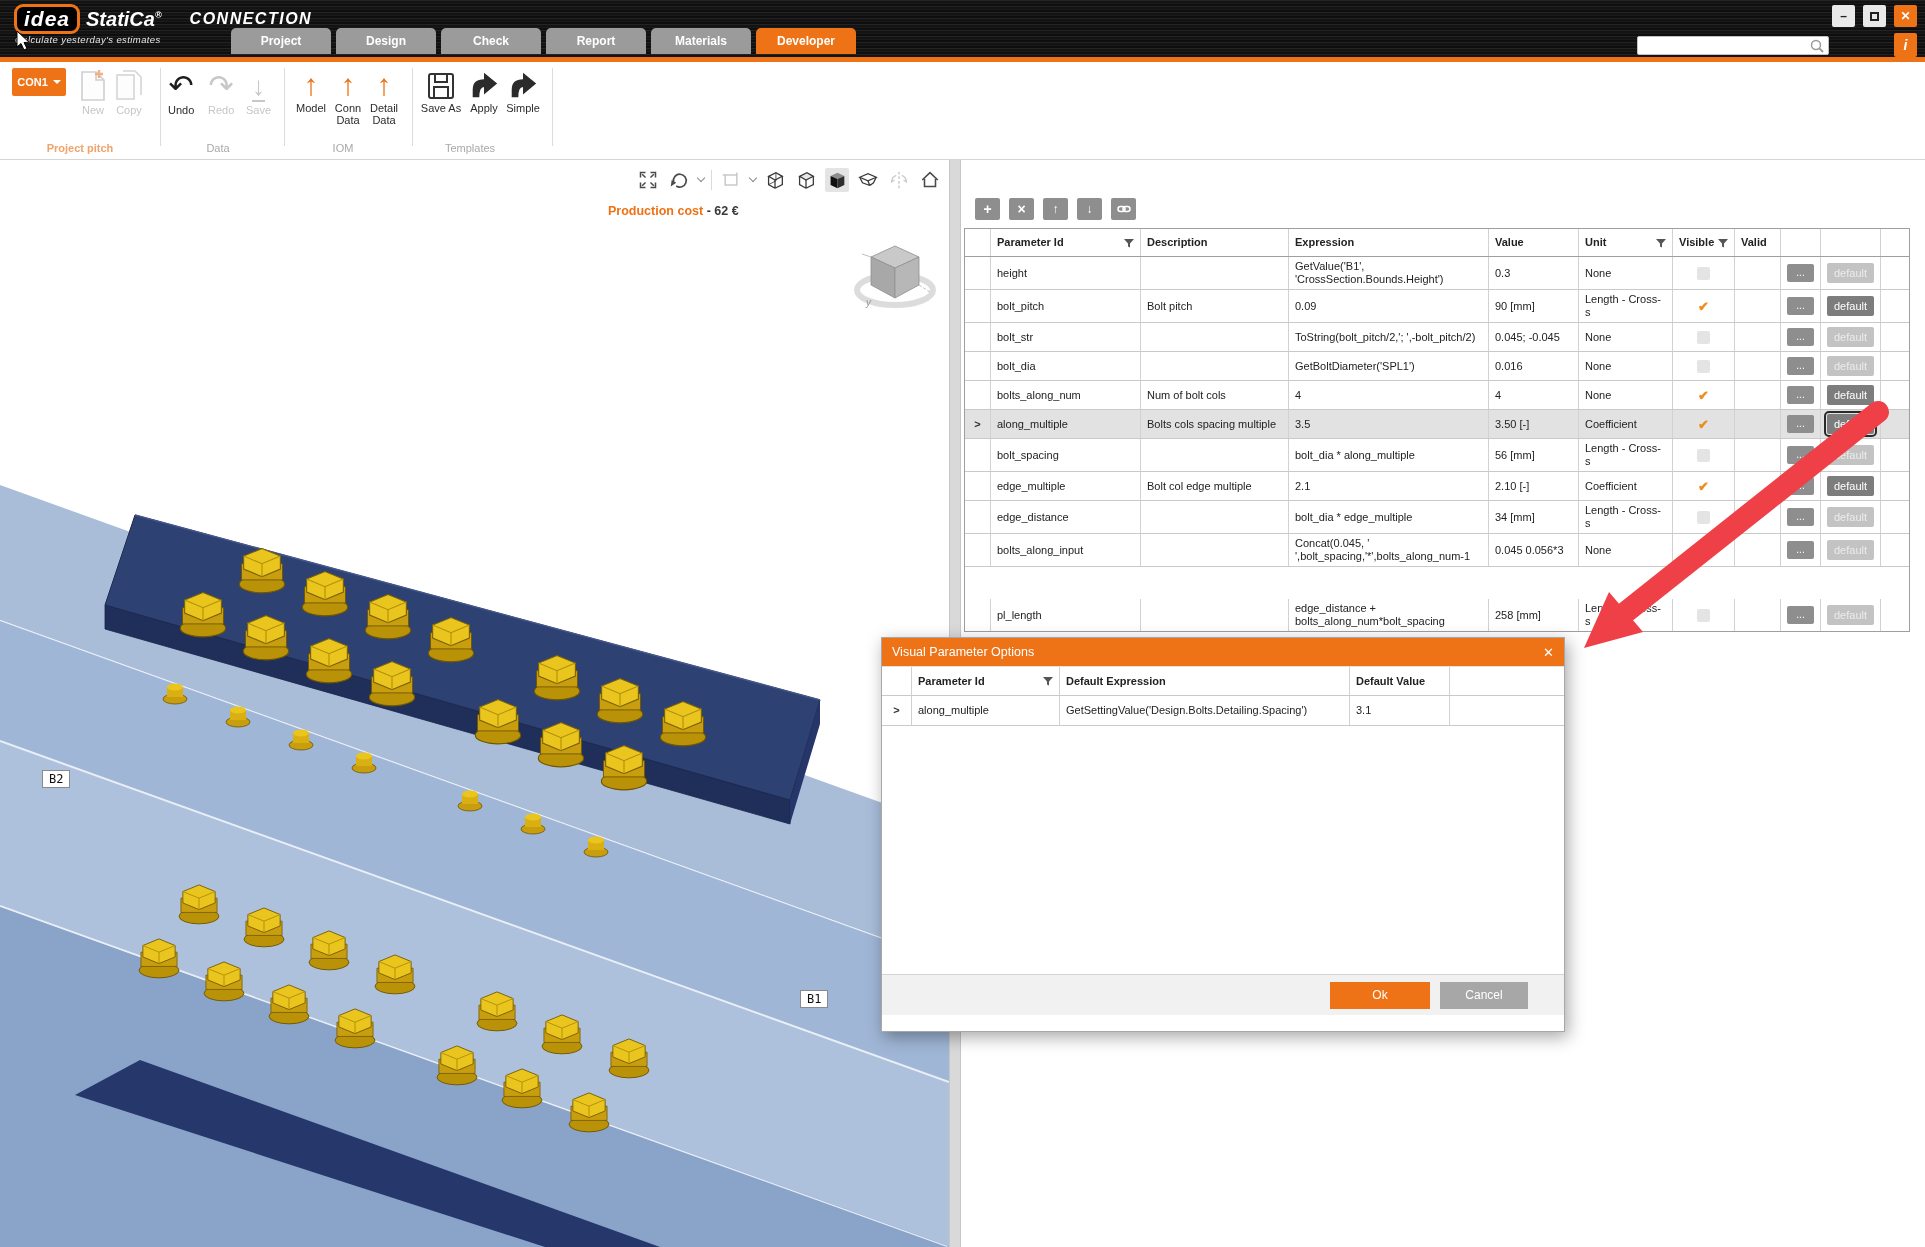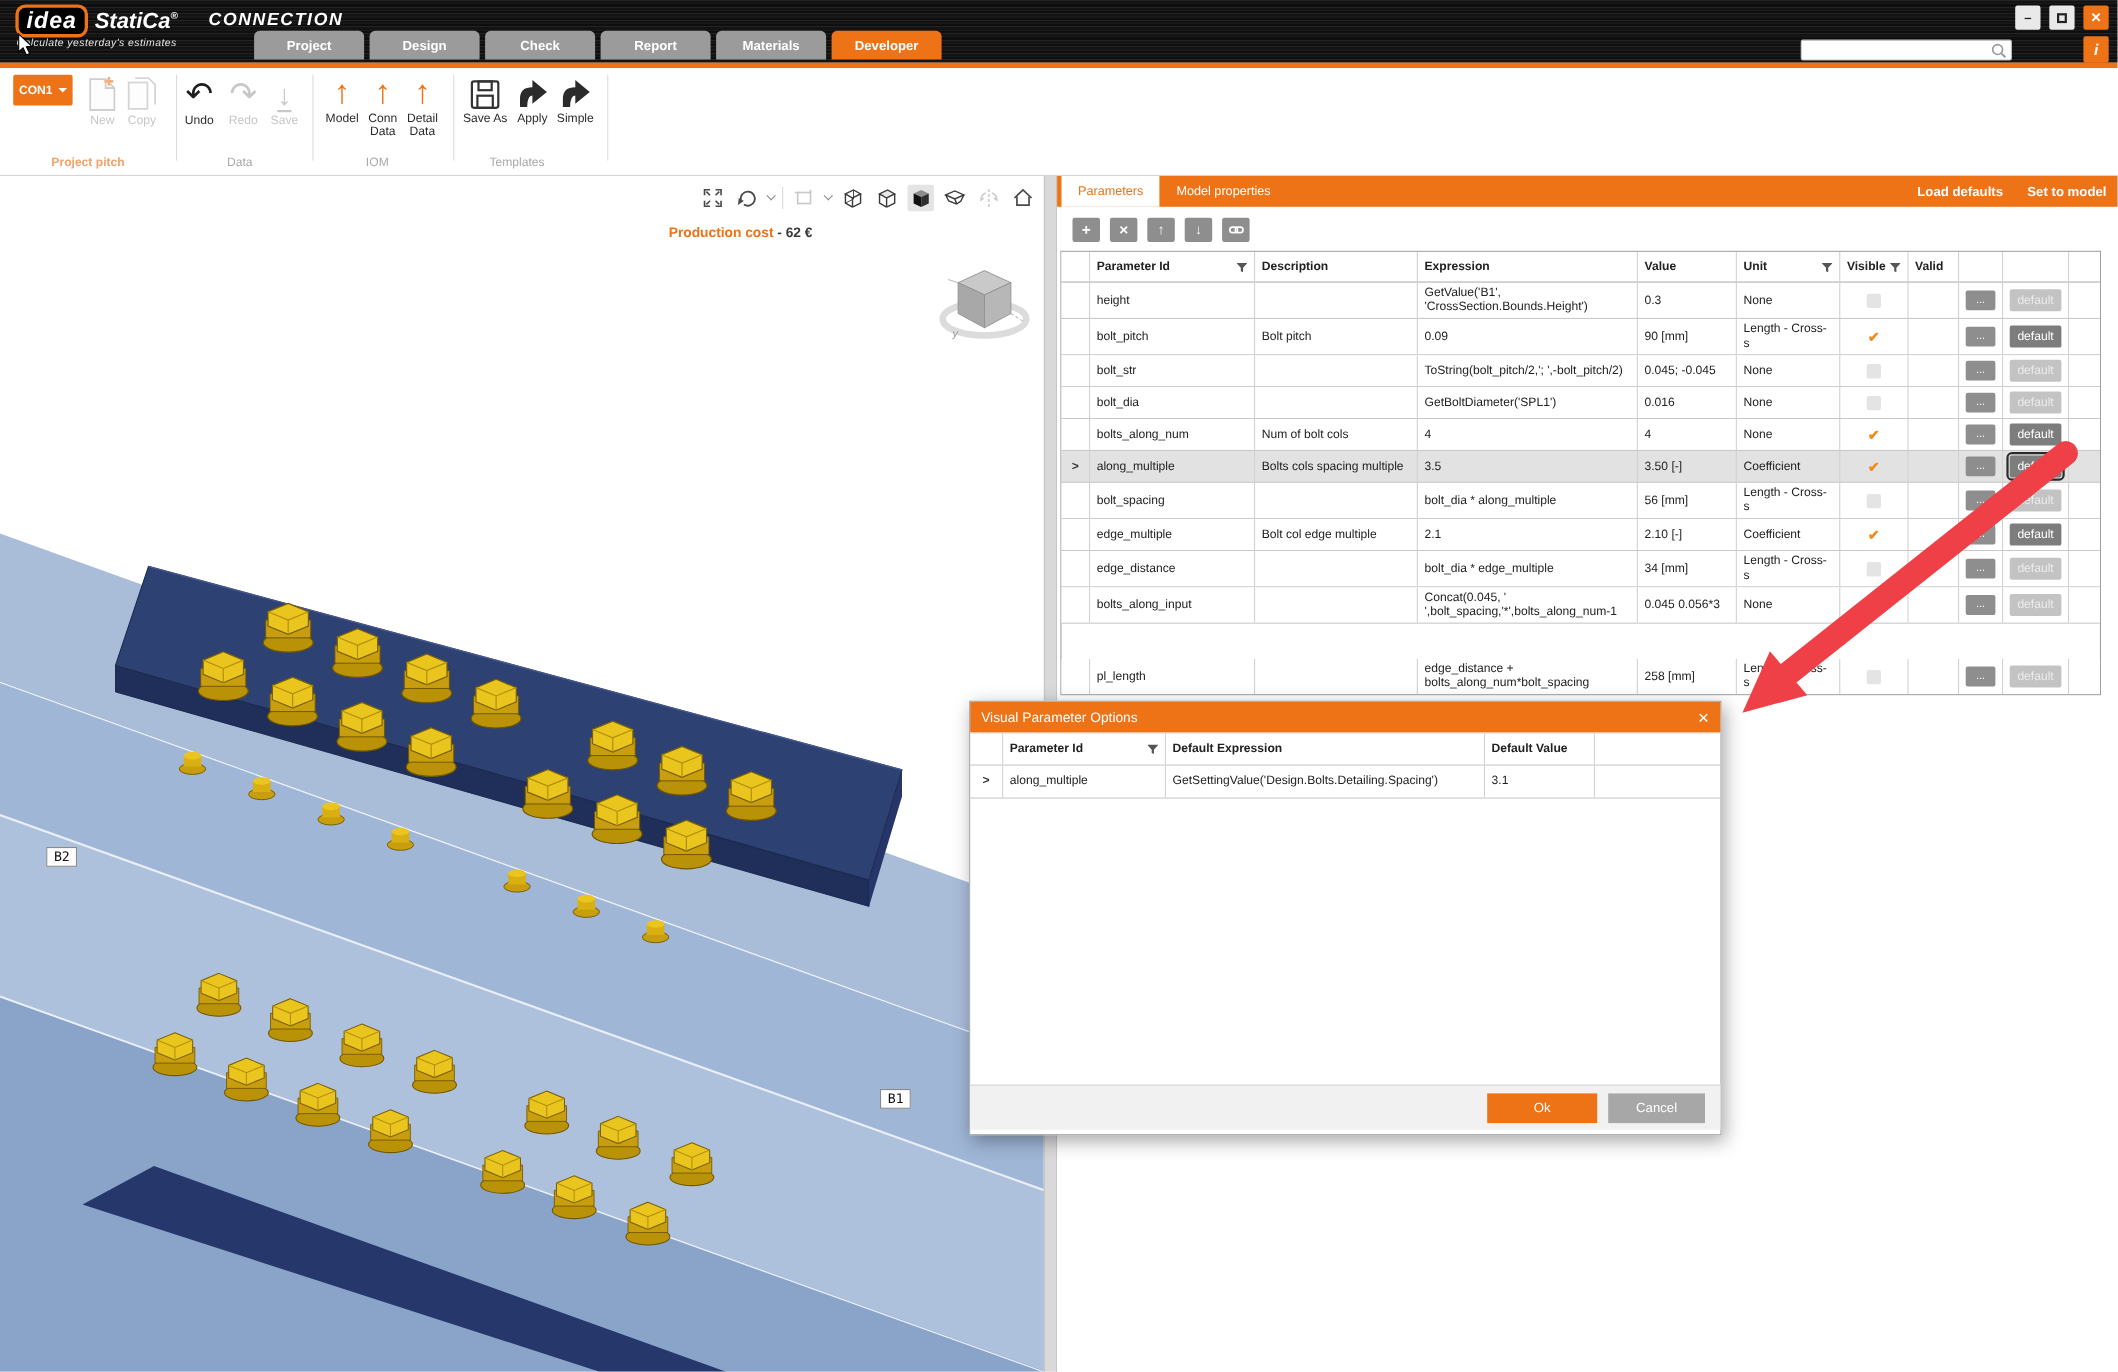--- a/index.html
+++ b/index.html
@@ -92,21 +92,21 @@
   .def-btn.on { background:#7d7d7d; color:#fff; }
   .def-btn.off { background:#c3c3c3; color:#ececec; }
   .def-btn.focus { outline:2px solid #2a2a2a; outline-offset:1px; }
 
   
   #dialog { position:absolute; left:881px; top:637px; width:684px; height:395px; background:#fff; border:1px solid #a8a8a8; box-shadow:3px 5px 16px rgba(0,0,0,.35); z-index:50; }
   #dlg-title { height:28px; background:#ee7216; color:#fff; font-size:12.5px; display:flex; align-items:center; padding:0 10px; }
   #dlg-title .x { margin-left:auto; font-size:13px; color:#fff; }
   .dgrid { display:grid; grid-template-columns:30px 148px 290px 100px 1fr; border-bottom:1px solid #c9c9c9; min-height:30px; font-size:11px; color:#222; }
   .dgrid.dhead { font-weight:bold; border-top:1px solid #e2e2e2; }
-  #dlg-footer { position:absolute; left:0; bottom:4px; width:100%; height:41px; background:#f1f1f1; border-top:1px solid #d4d4d4; display:flex; align-items:center; justify-content:flex-end; gap:10px; padding:0 14px; }
+  #dlg-footer { position:absolute; left:0; bottom:16px; width:100%; height:41px; background:#f1f1f1; border-top:1px solid #d4d4d4; display:flex; align-items:center; justify-content:flex-end; gap:10px; padding:0 36px; }
   .dlg-btn { width:100px; height:27px; display:flex; align-items:center; justify-content:center; font-size:12px; color:#fff; }
   .dlg-btn.ok { background:#ee7216; }
   .dlg-btn.cancel { background:#a7a7a7; width:88px; }
 
   #red-arrow { position:absolute; left:0; top:0; z-index:60; pointer-events:none; }
   svg text { font-family:"Liberation Sans",sans-serif; }
 </style>
 </head>
 <body>
 
@@ -401,27 +401,20 @@
     <text x="16" y="74" font-size="10" fill="#9a9a9a" font-style="italic">y</text>
   </svg>
 
   <div class="beam-label" style="left:42px; top:610px;">B2</div>
   <div class="beam-label" style="left:800px; top:830px;">B1</div>
 </div>
 
 <div id="splitter"></div>
 
 <div id="panel">
-  <div id="panel-head">
-    <div class="ptab active">Parameters</div>
-    <div class="ptab">Model properties</div>
-    <div class="spacer"></div>
-    <div class="plink">Load defaults</div>
-    <div class="plink" style="margin-right:10px;">Set to model</div>
-  </div>
 
   <div id="ptoolbar">
     <div class="ptb">+</div>
     <div class="ptb">×</div>
     <div class="ptb" style="font-size:12px;">↑</div>
     <div class="ptb" style="font-size:12px;">↓</div>
     <div class="ptb">
       <svg width="14" height="10" viewBox="0 0 14 10" fill="none" stroke="#fff" stroke-width="1.5">
           <rect x="1" y="2.5" width="7" height="5" rx="2.5"></rect>
           <rect x="6" y="2.5" width="7" height="5" rx="2.5"></rect>

